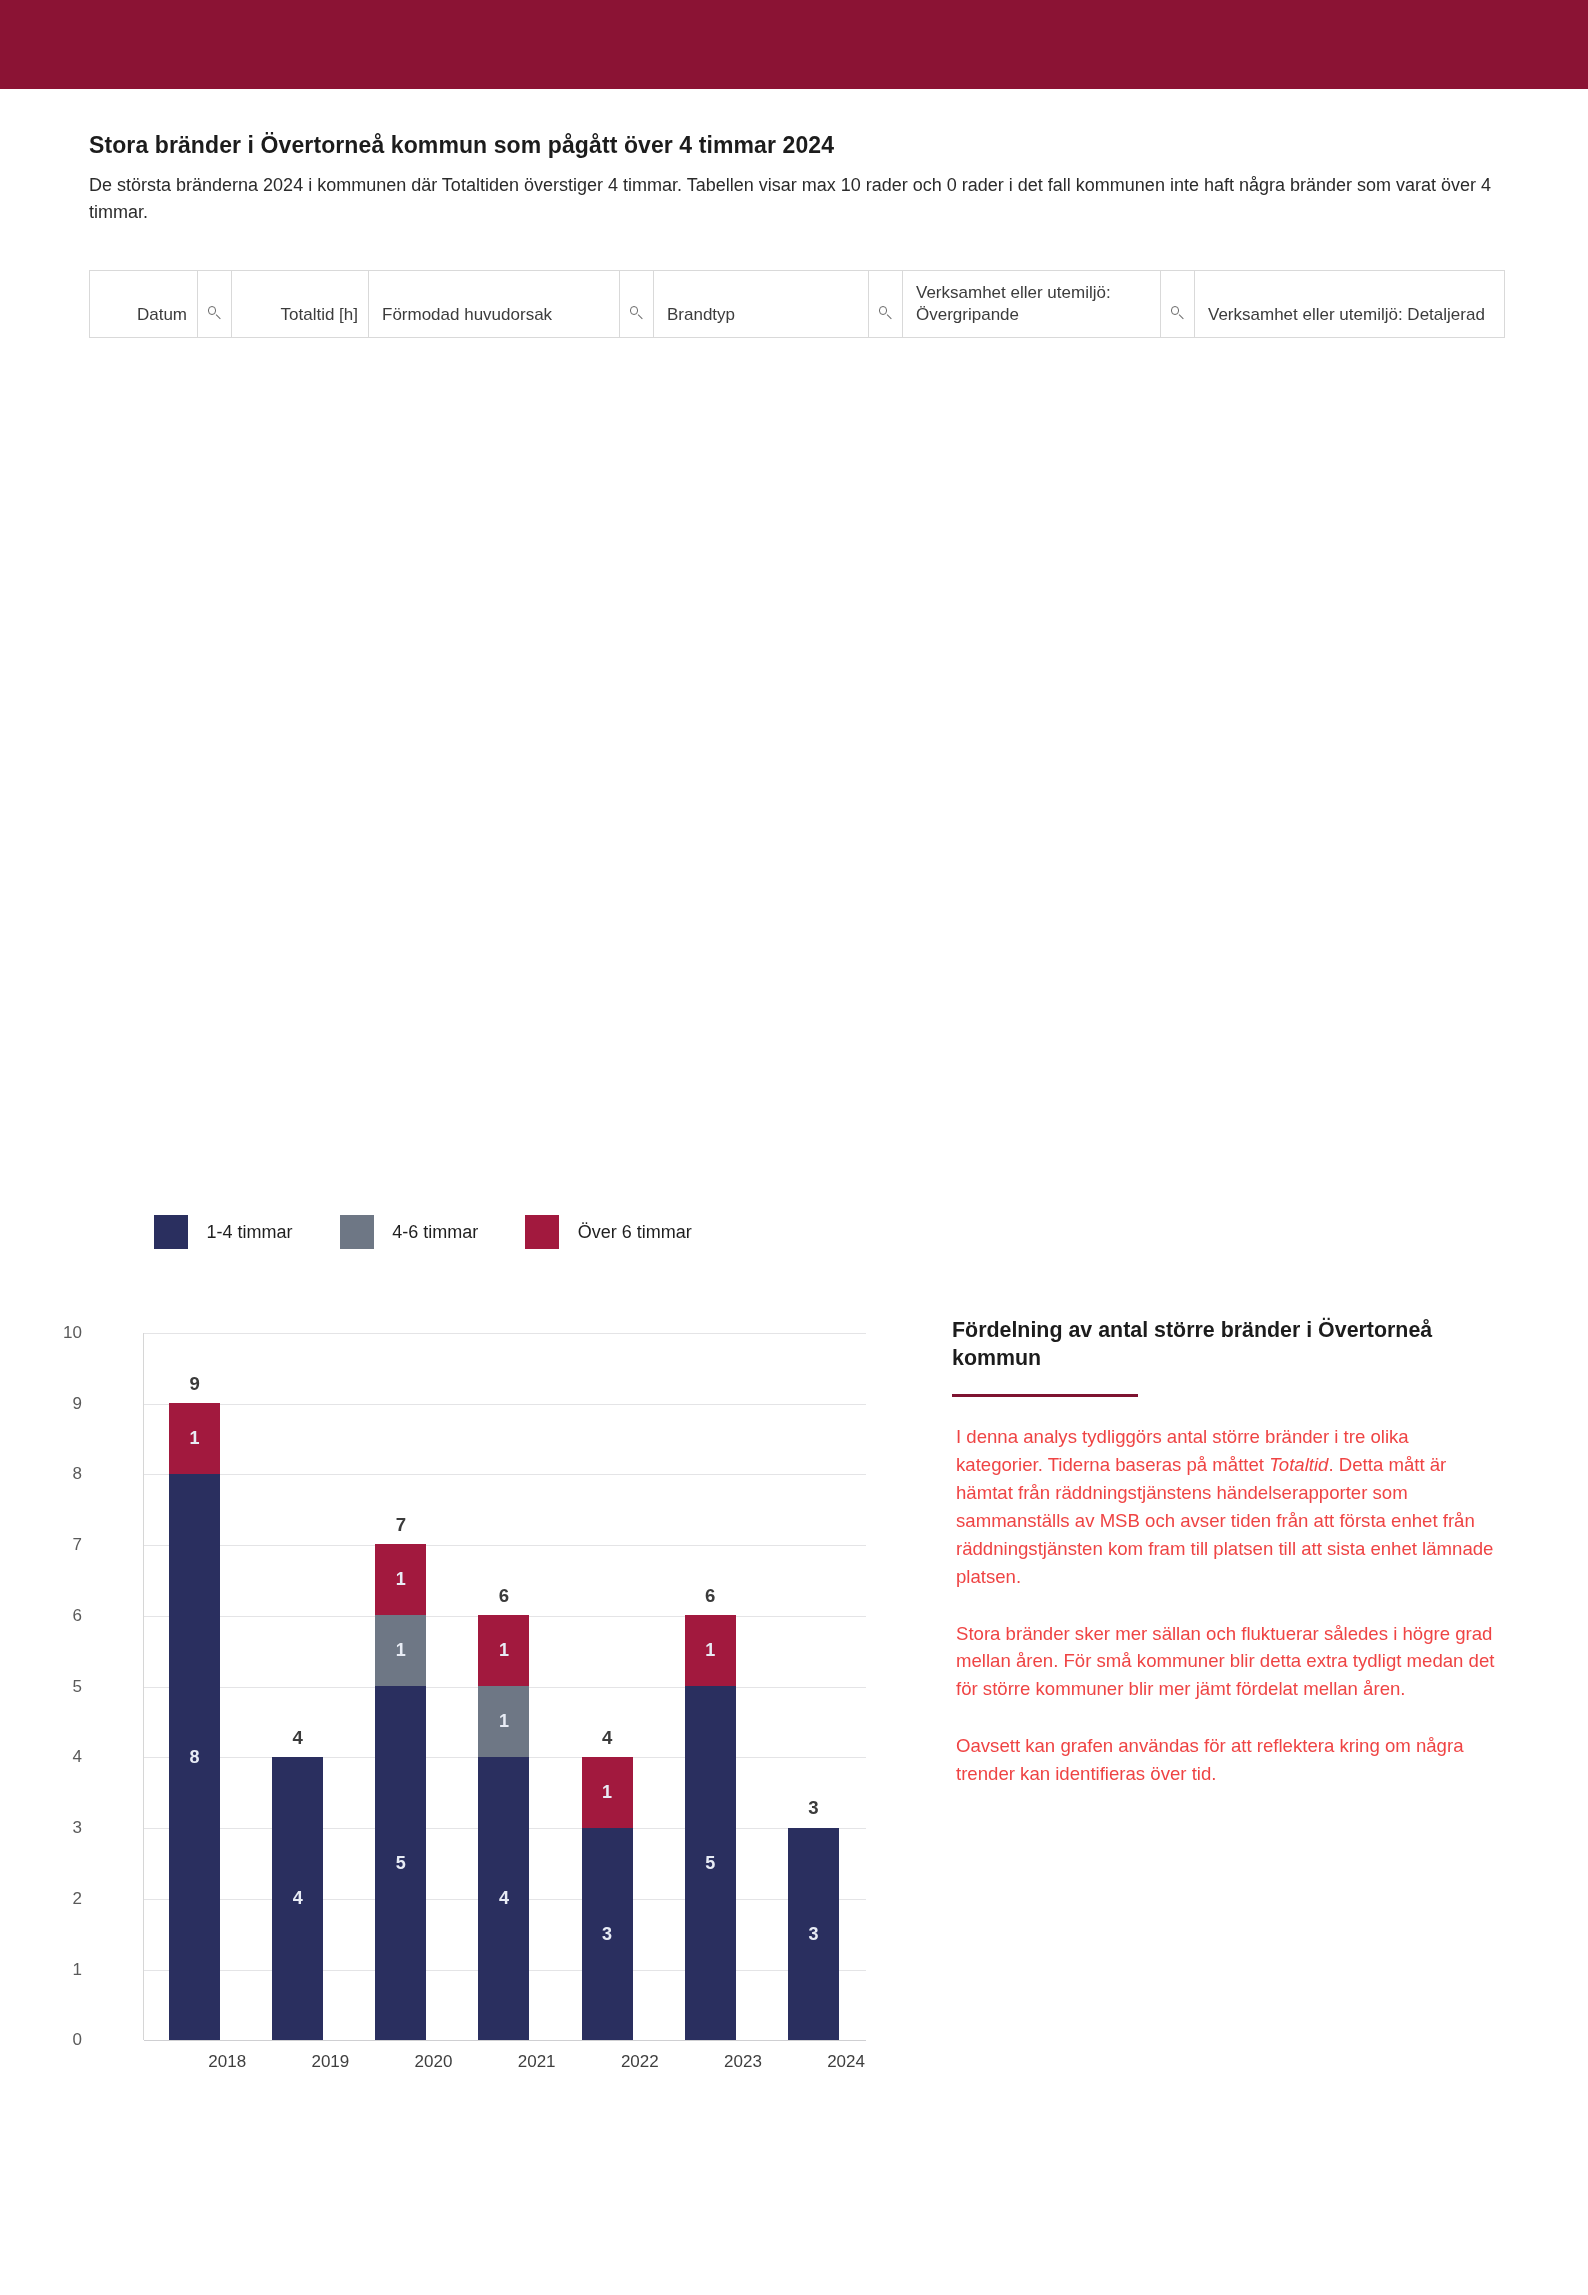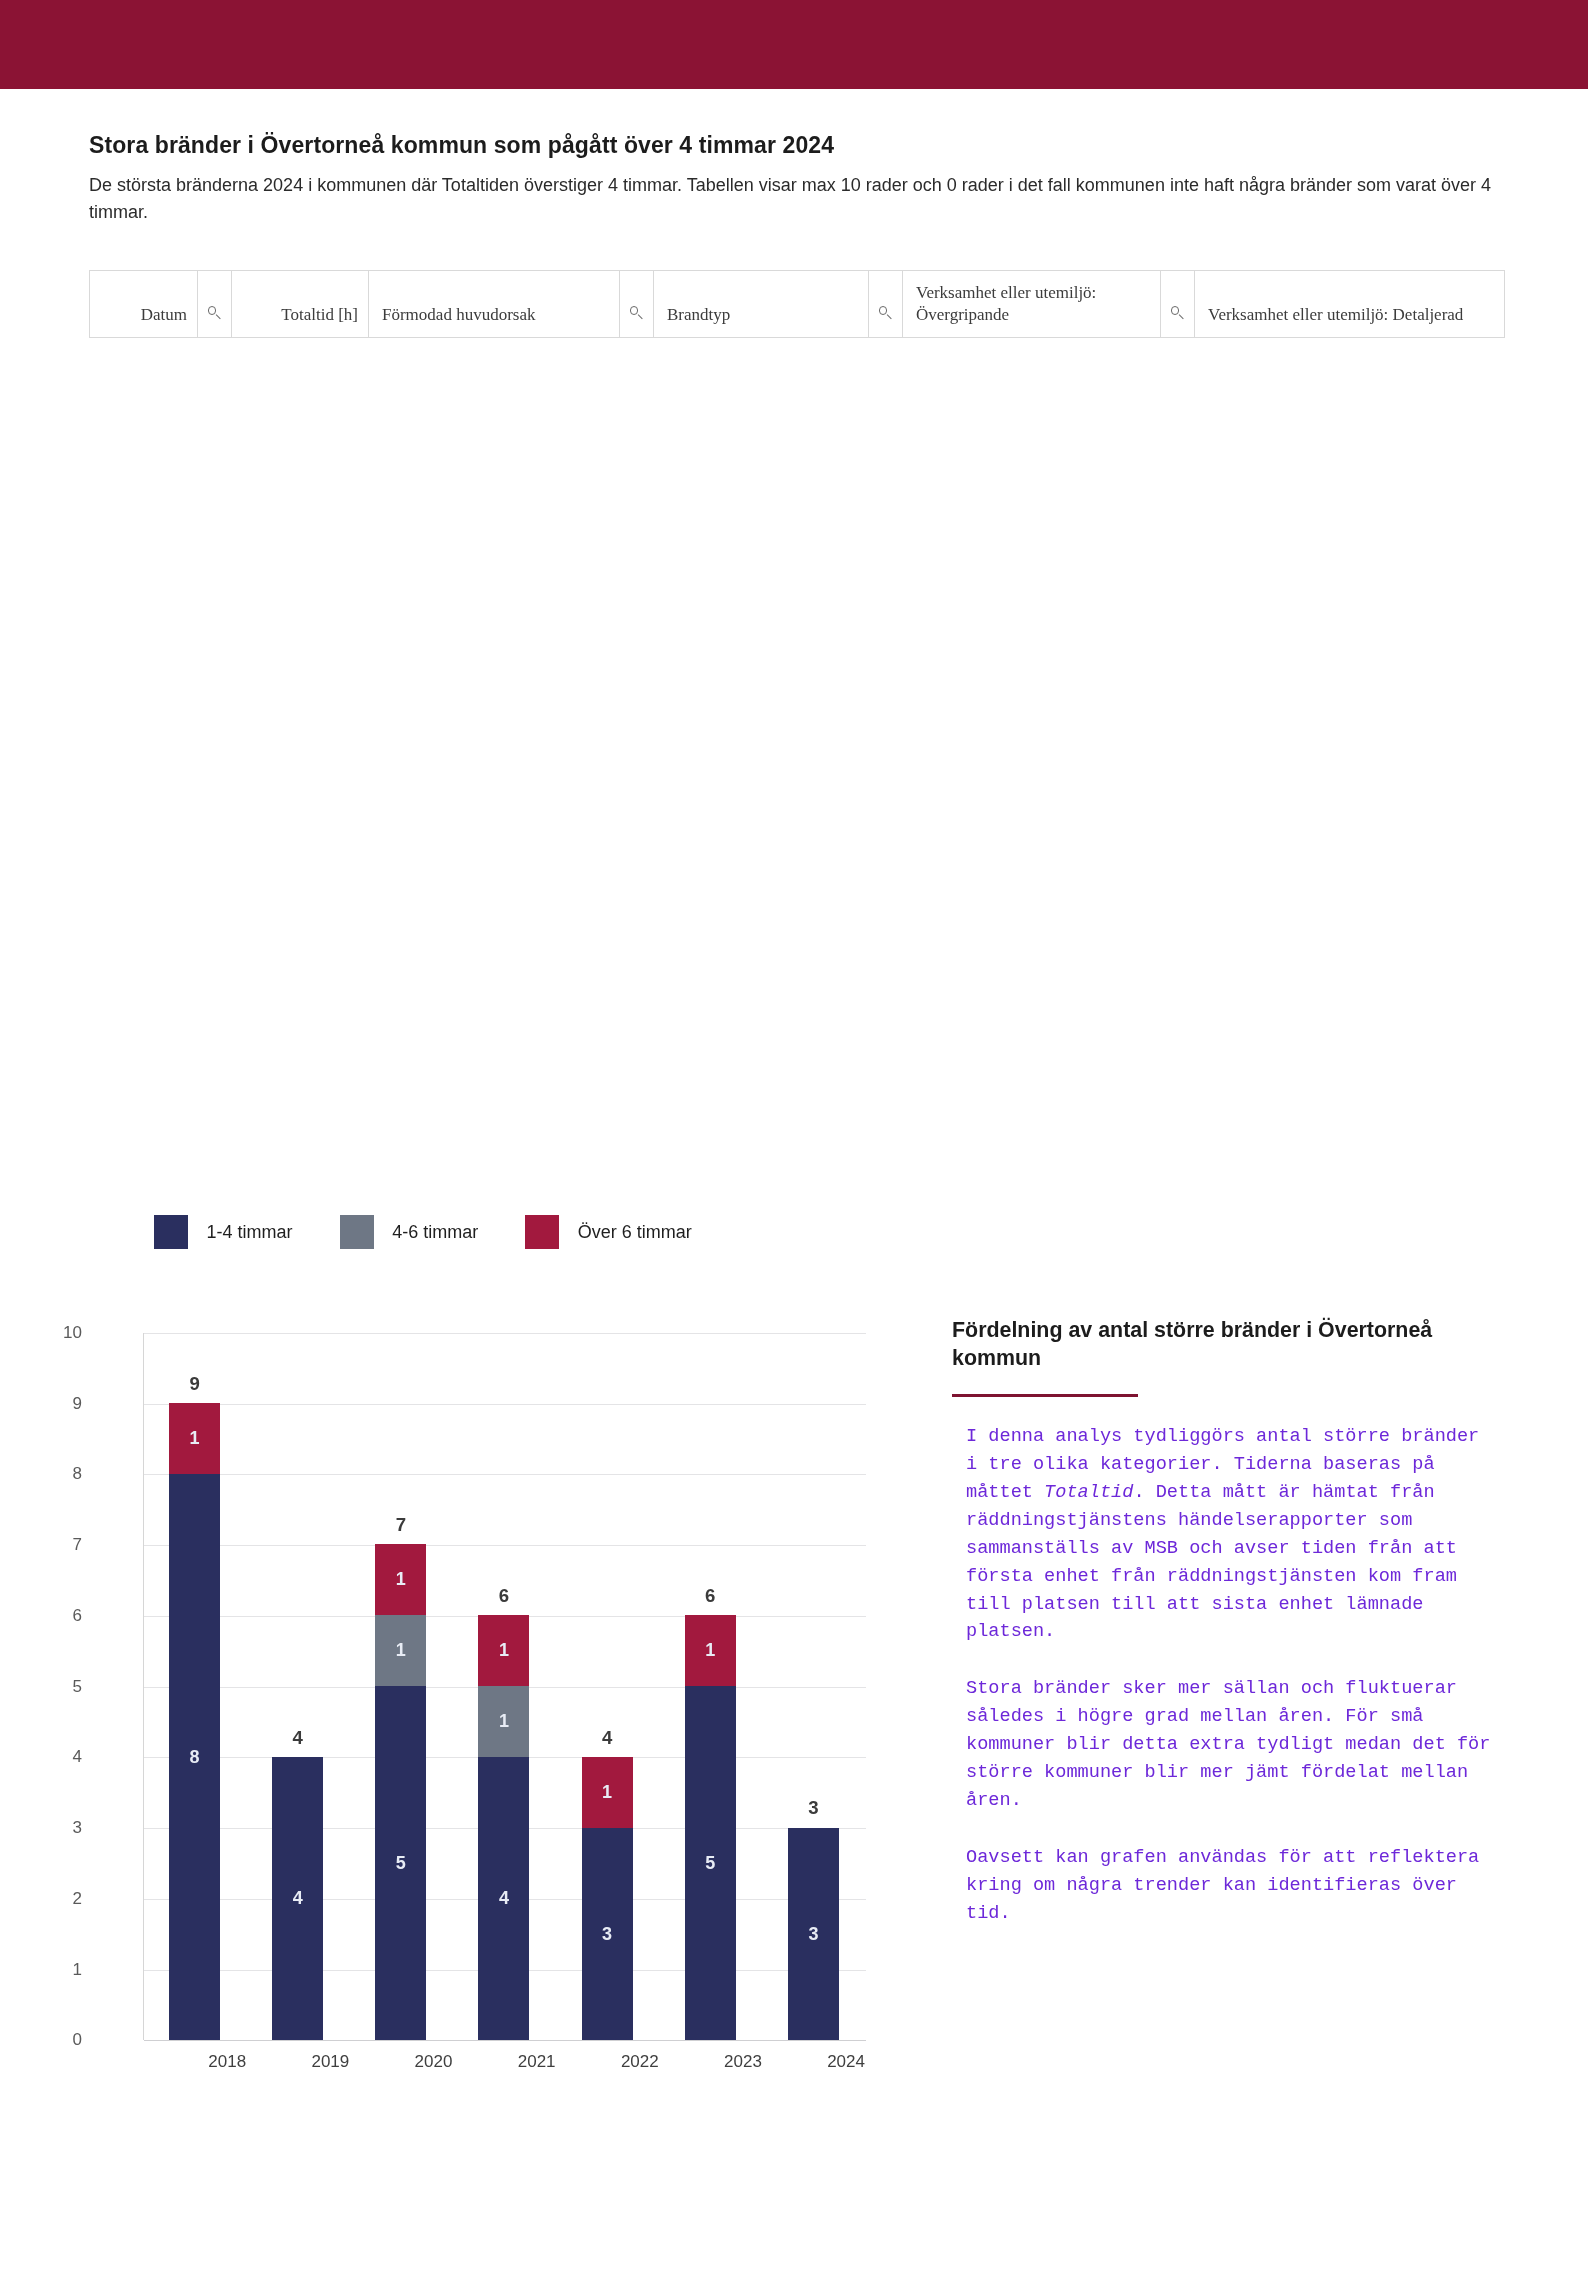--- a/index.html
+++ b/index.html
@@ -43,21 +43,21 @@
     height:66px;
     vertical-align:bottom;
     background:#ffffff;
   }
   .th-inner{
     display:flex;align-items:flex-end;justify-content:flex-start;
     height:100%;padding:0 0 11.4px 0;box-sizing:border-box;
   }
   .th-label{
     font-size:17px;color:#3c3c3c;font-weight:normal;
-    line-height:1.28;text-align:left;padding-left:13px;font-family:Liberation Serif, serif;
+    line-height:1.28;text-align:left;padding-left:13px;
   }
   .th-label.right{padding-left:0;padding-right:10px;width:100%;text-align:right;}
   .search-cell{width:33px;}
   .search-cell .th-inner{justify-content:center;padding-bottom:17px;}
   .srch{
     display:inline-block;width:13.6px;height:13.6px;position:relative;
   }
   .srch::before{
     content:"";position:absolute;left:0;top:0;width:8.6px;height:8.6px;
     border:1.3px solid #6a6a6a;border-radius:50%;box-sizing:border-box;
@@ -124,21 +124,21 @@
   .side{
     position:absolute;left:952px;top:1227px;width:543px;
   }
   .side-title{
     font-size:21.4px;font-weight:bold;color:#1c1c1c;line-height:1.33;
   }
   .side-rule{
     width:186px;height:2.9px;background:#7E1331;margin:21.4px 0 26px 0;
   }
   .side-p{
-    font-size:18.6px;line-height:1.50;color:#6d28d9;margin:0 0 29px 14px;font-family:Liberation Mono, monospace;
+    font-size:18.6px;line-height:1.50;color:#ef4444;margin:0 0 29px 4px;
   }
   .side-p em{font-style:italic;}
 </style>
 </head>
 <body>
 
 <div class="banner" style="background: rgb(139, 19, 52);"></div>
 
 <div class="page">
 

